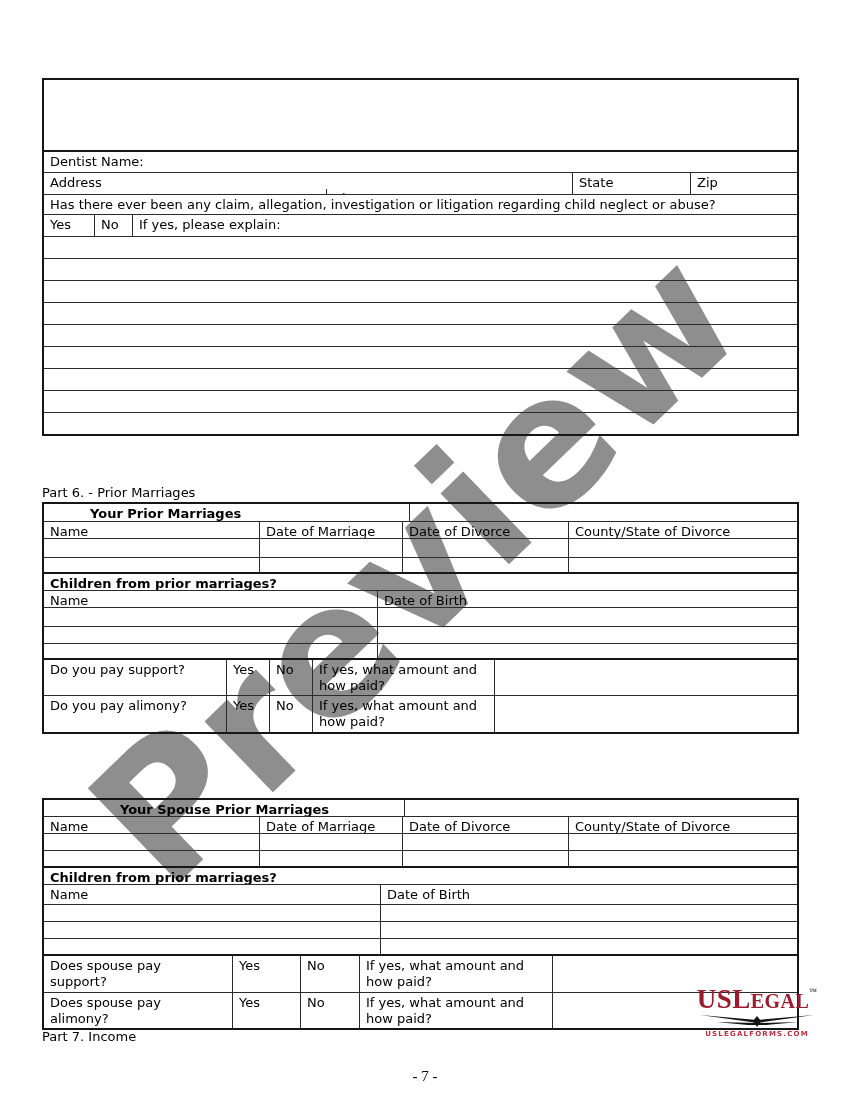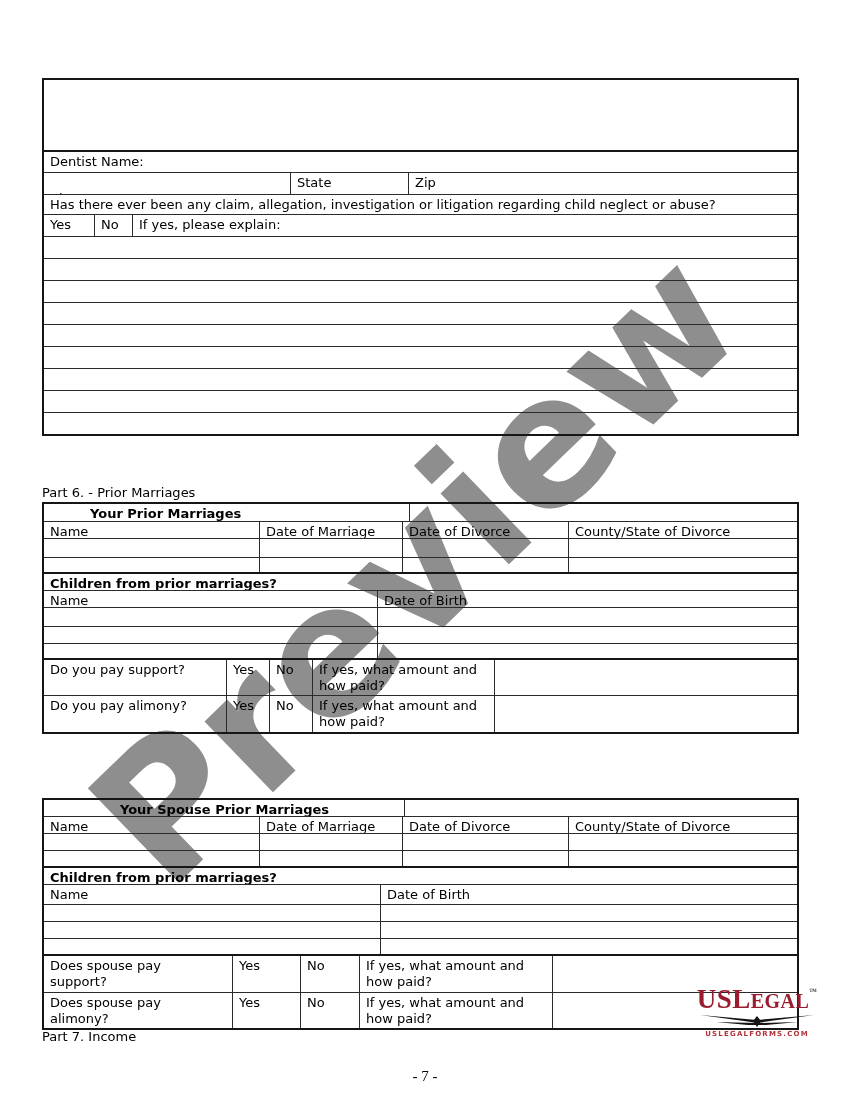--- a/index.html
+++ b/index.html
@@ -100,20 +100,21 @@
   <div class="content">
 
     <div class="tbl" style="left:42px; top:78px;">
       <div class="row" style="height:70px;">
         <div class="cell grow"></div>
       </div>
       <div class="row bt2" style="height:22px;">
         <div class="cell grow">Dentist Name:</div>
       </div>
       <div class="row" style="height:22px;">
+        <div class="cell" style="width:282px;">Address</div>
         <div class="cell" style="width:246px;margin-top:16px;">City</div>
         <div class="cell" style="width:118px;">State</div>
         <div class="cell grow">Zip</div>
       </div>
       <div class="row" style="height:20px;">
         <div class="cell grow">Has there ever been any claim, allegation, investigation or litigation regarding child neglect or abuse?</div>
       </div>
       <div class="row" style="height:22px;">
         <div class="cell" style="width:50px;">Yes</div>
         <div class="cell" style="width:38px;">No</div>

